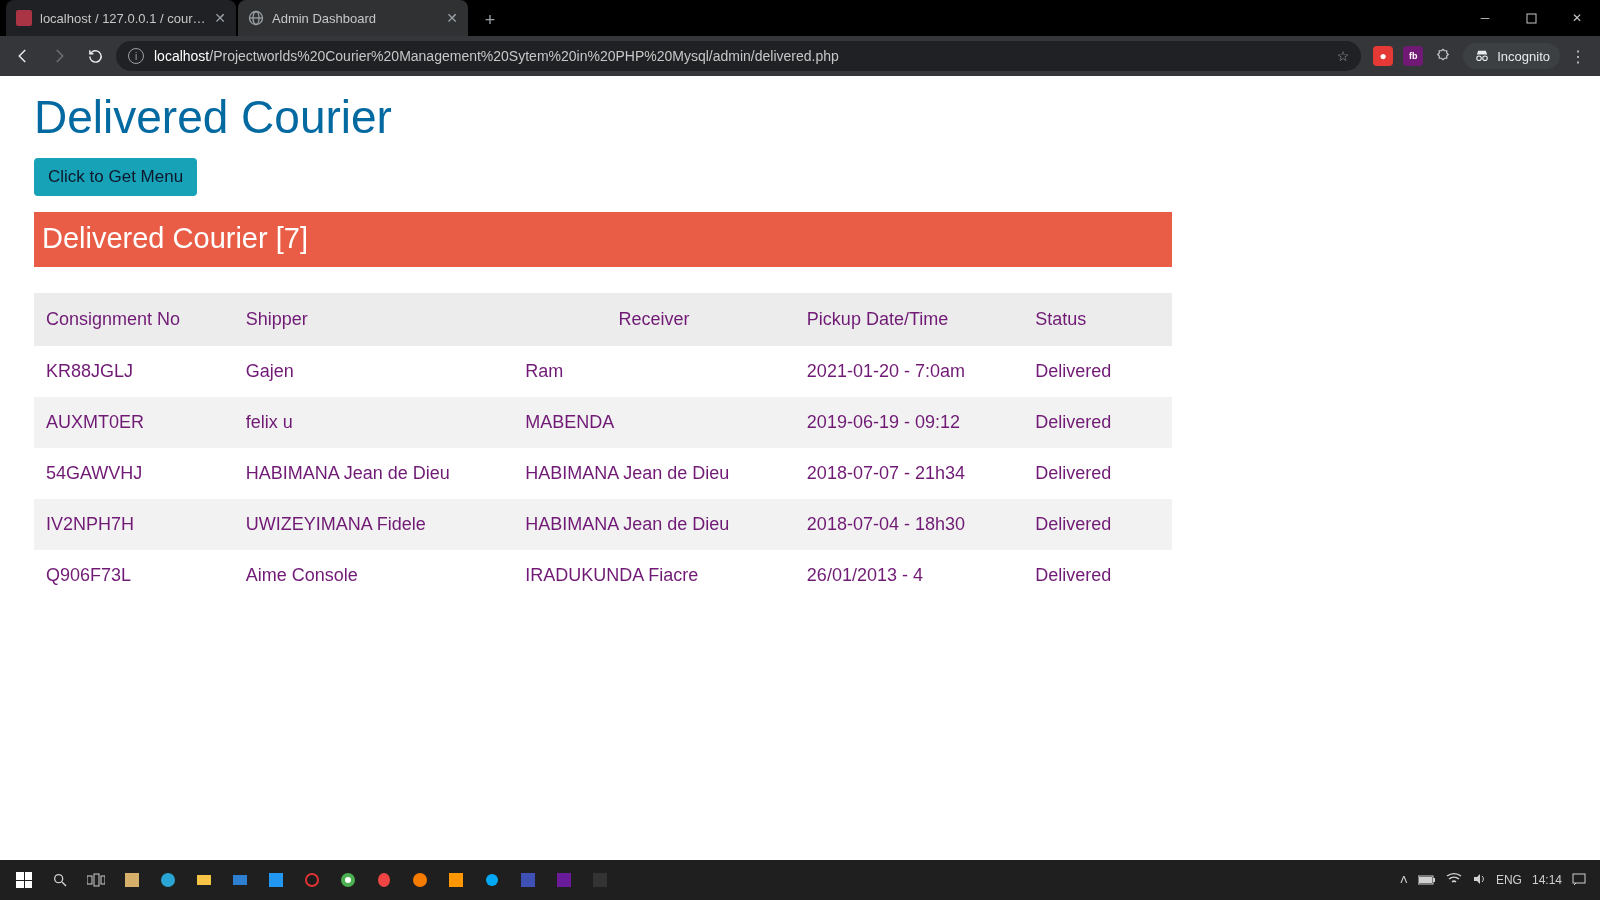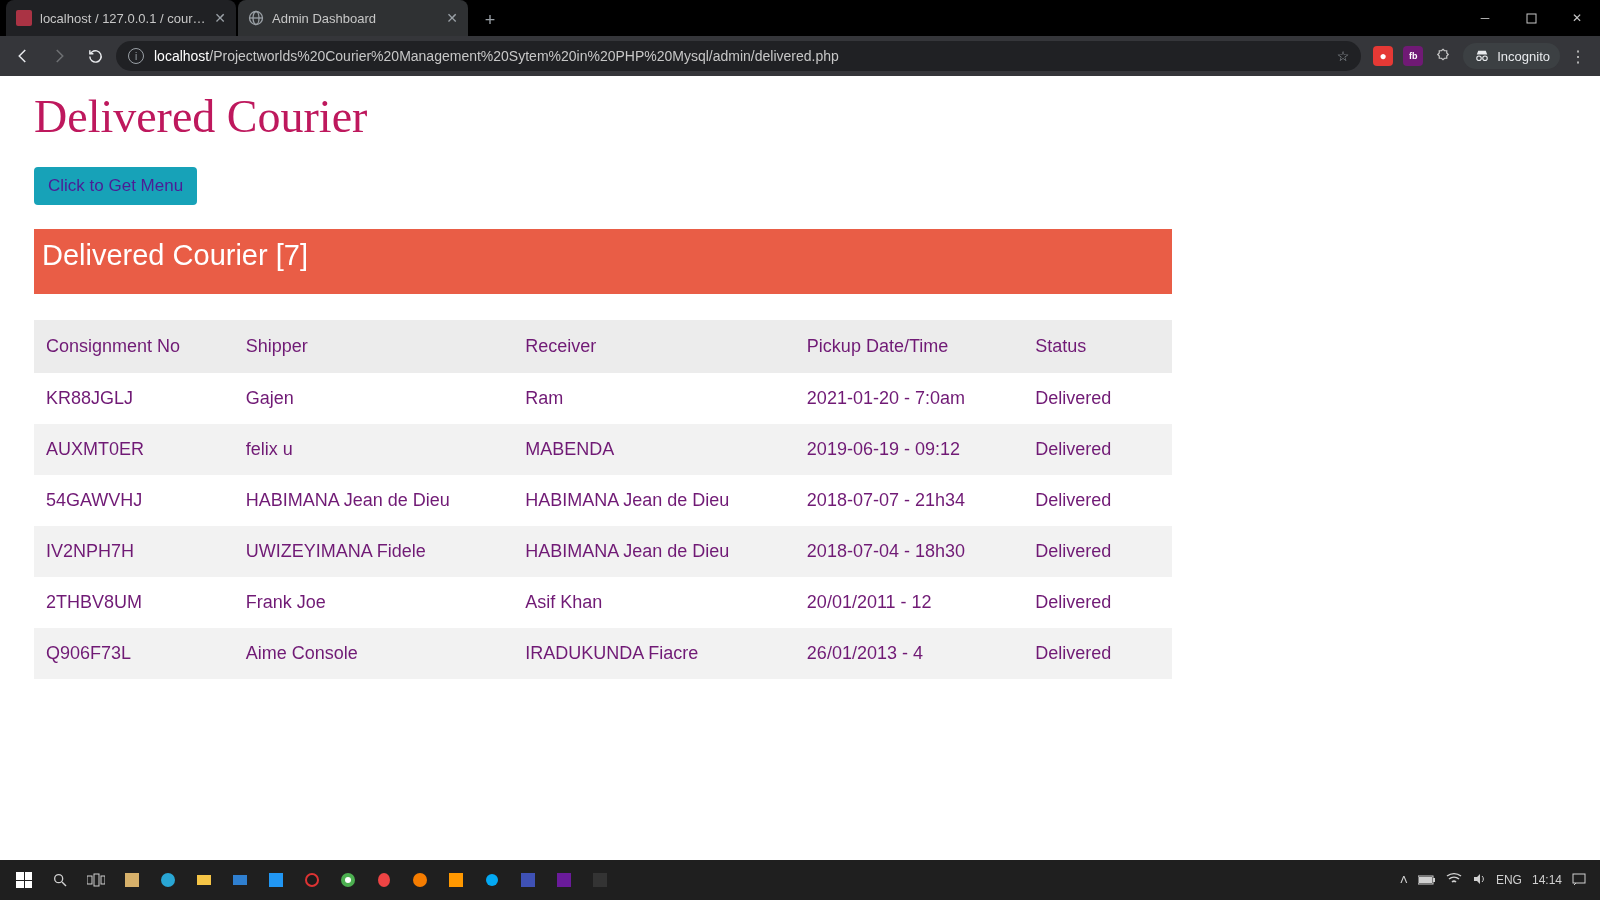--- a/index.html
+++ b/index.html
@@ -96,64 +96,63 @@
 
     
     .page {
       background:#fff;
       padding: 14px 34px 0 34px;
       height: calc(900px - 36px - 40px - 40px);
     }
     .page h1 {
       font-size: 46px;
       font-weight: 400;
-      color:#be185d;
-      margin-bottom: 24px;
-      font-family: Liberation Serif, serif;
+      color:#0369a1;
+      margin-bottom: 14px;
     }
     .menu-btn {
       background:#17a2b8;
-      color:#4c1d95;
+      color:#0f172a;
       border:none;
       padding: 9px 14px;
       font-size: 17px;
       border-radius:4px;
       cursor:pointer;
-      margin-bottom: 24px;
+      margin-bottom: 16px;
     }
     .panel {
       width: 1138px;
     }
     .panel-header {
       background:#e95d46;
       color:#fff;
       font-size: 29px;
       font-weight:500;
-      padding: 10px 8px 22px 8px;
+      padding: 10px 8px 12px 8px;
     }
     table {
       width:100%;
       border-collapse:collapse;
       margin-top: 26px;
       font-size: 18px;
       color:#701a75;
     }
     thead th {
       text-align:left;
       font-weight:400;
       background:#ececec;
       padding: 16px 12px;
     }
     tbody td {
       padding: 15px 12px;
     }
     tbody tr:nth-child(even) td { background:#f2f2f2; }
     .col-con { width:180px; }
     .col-ship { width:252px; }
-    .col-recv { width:254px; }
+    .col-recv { width:254px;text-align:center; }
     .col-pick { width:206px;margin-top:24px; }
     .col-stat { width:134px; }
 
     
     .taskbar {
       position:absolute; bottom:0; left:0; right:0; height:40px;
       background:#1f1f1f; display:flex; align-items:center; padding:0 6px;
     }
     .taskbar .task-icon {
       width:36px; height:40px; display:flex; align-items:center; justify-content:center;
@@ -300,27 +299,20 @@
             <td>Delivered</td>
           </tr>
           <tr>
             <td>IV2NPH7H</td>
             <td>UWIZEYIMANA Fidele</td>
             <td>HABIMANA Jean de Dieu</td>
             <td>2018-07-04 - 18h30</td>
             <td>Delivered</td>
           </tr>
           <tr>
-            <td>2THBV8UM</td>
-            <td>Frank Joe</td>
-            <td>Asif Khan</td>
-            <td>20/01/2011 - 12</td>
-            <td>Delivered</td>
-          </tr>
-          <tr>
             <td>Q906F73L</td>
             <td>Aime Console</td>
             <td>IRADUKUNDA Fiacre</td>
             <td>26/01/2013 - 4</td>
             <td>Delivered</td>
           </tr>
         </tbody>
     </table>
   </div>
 </div>

